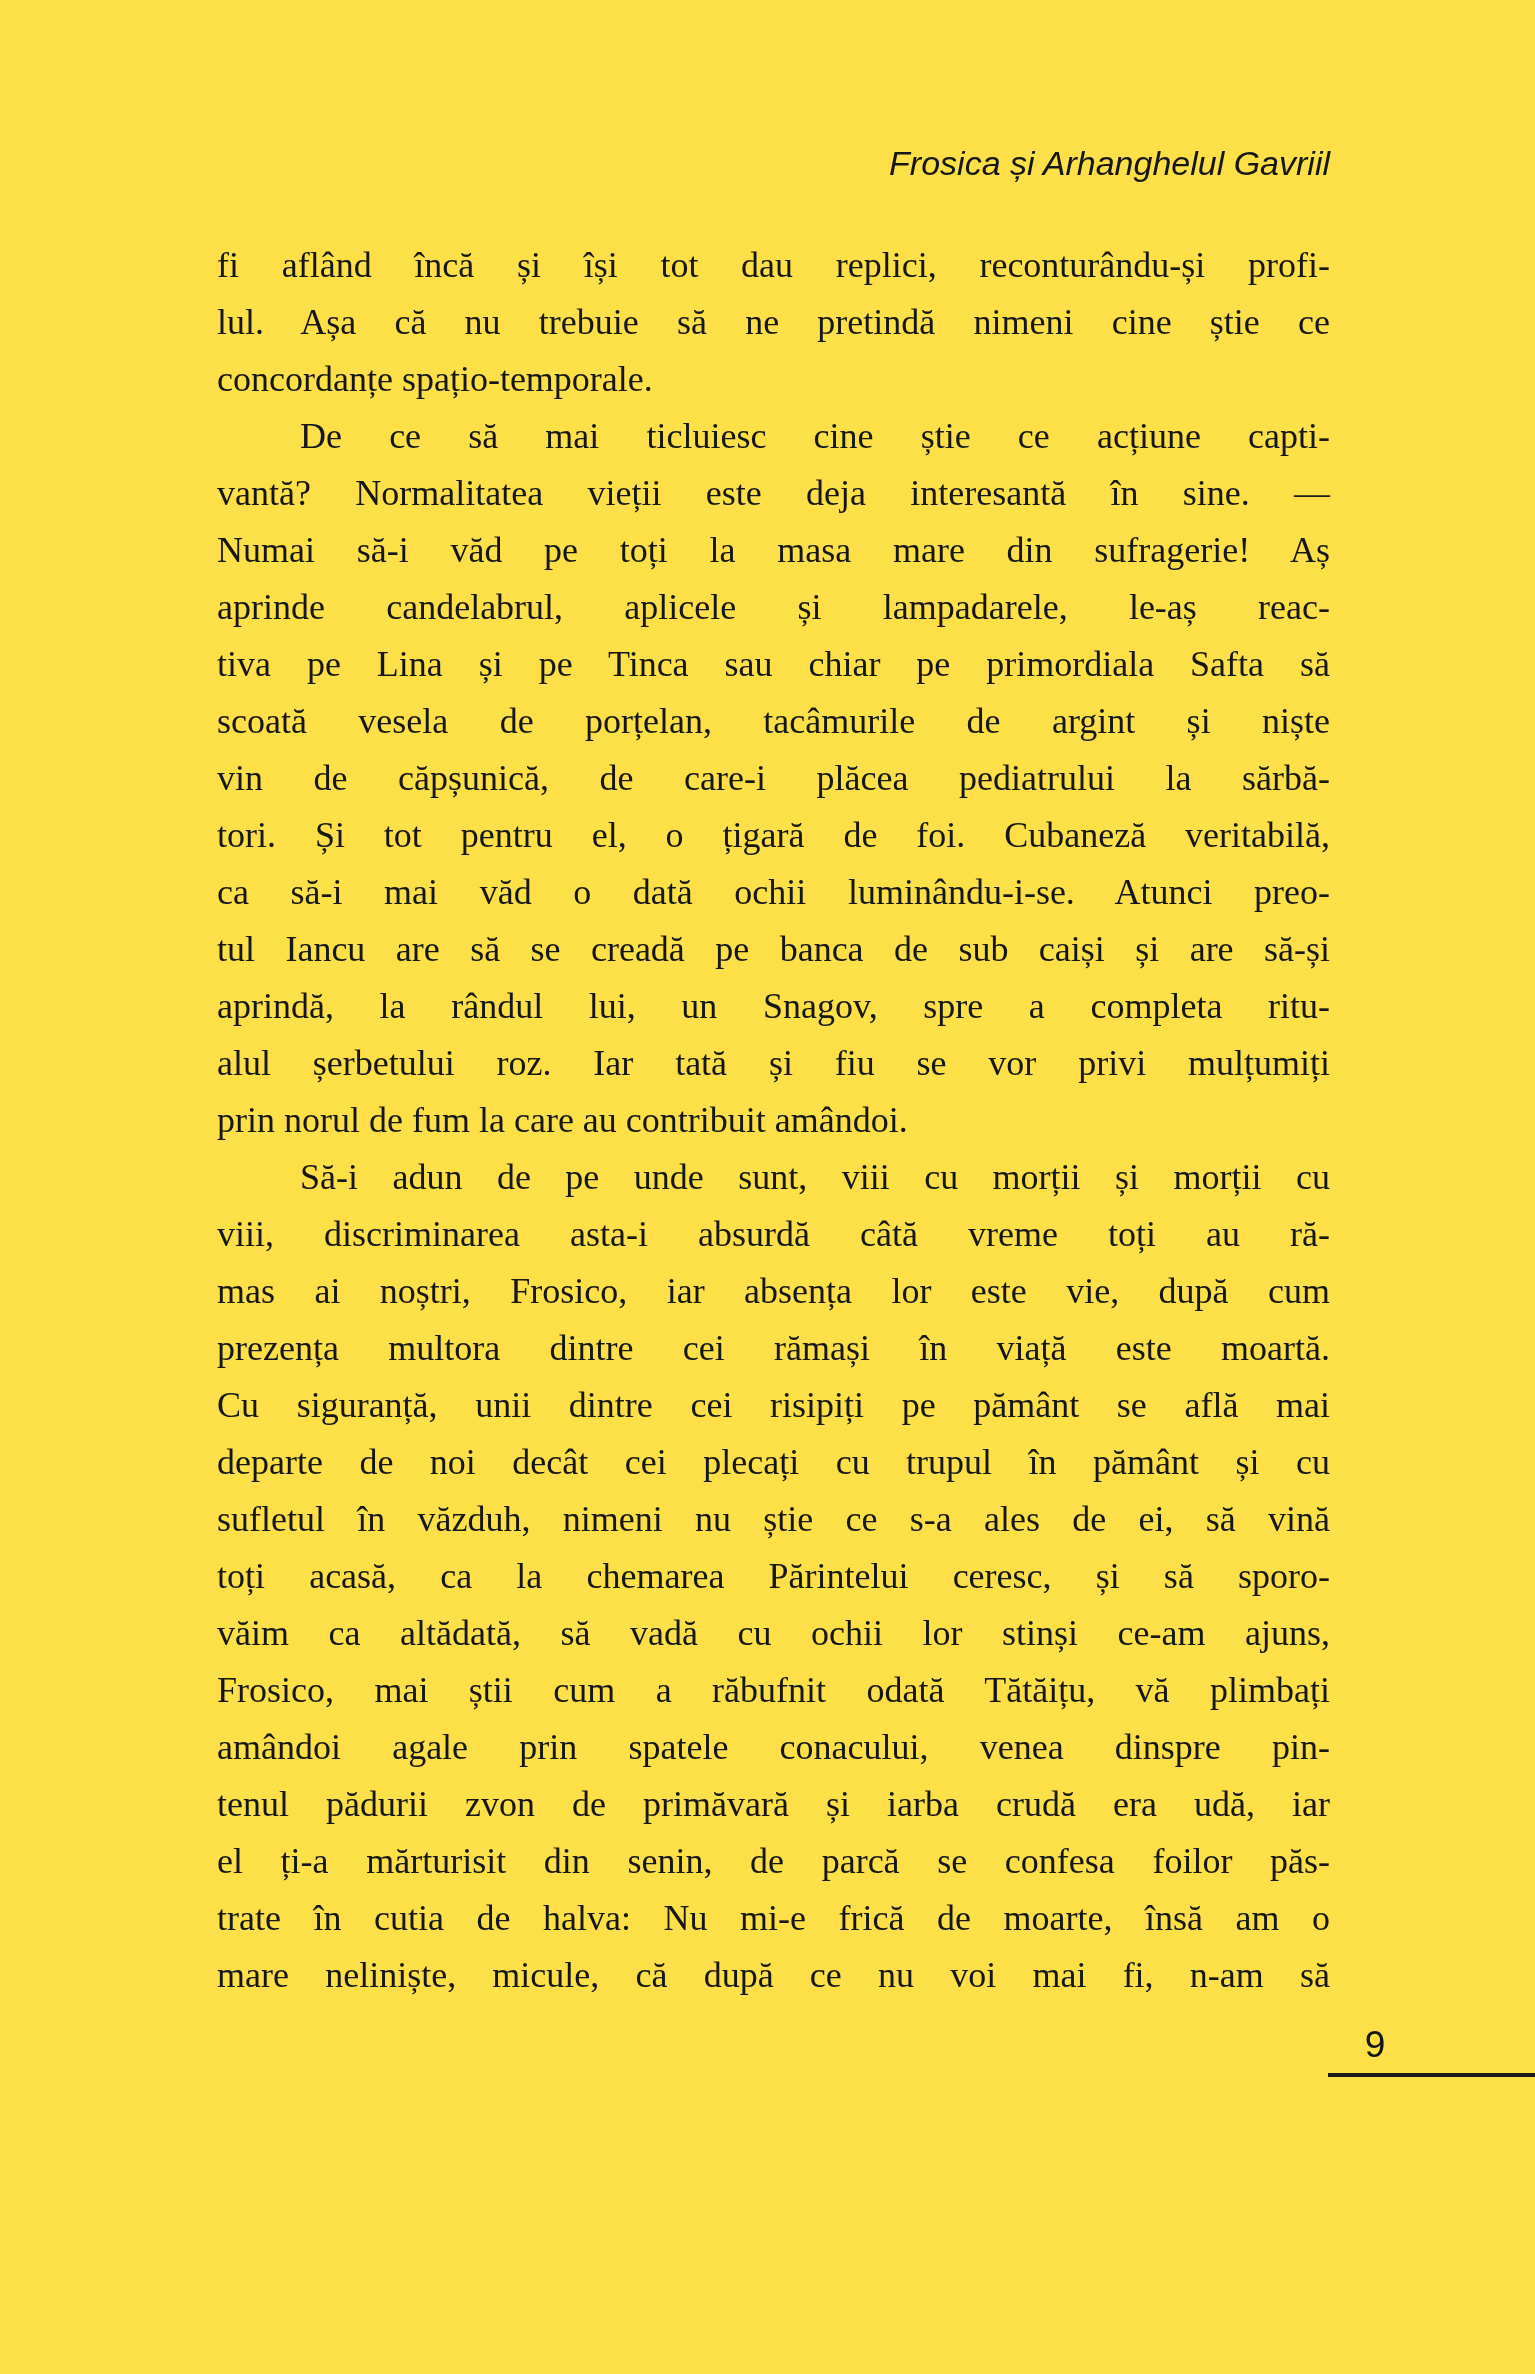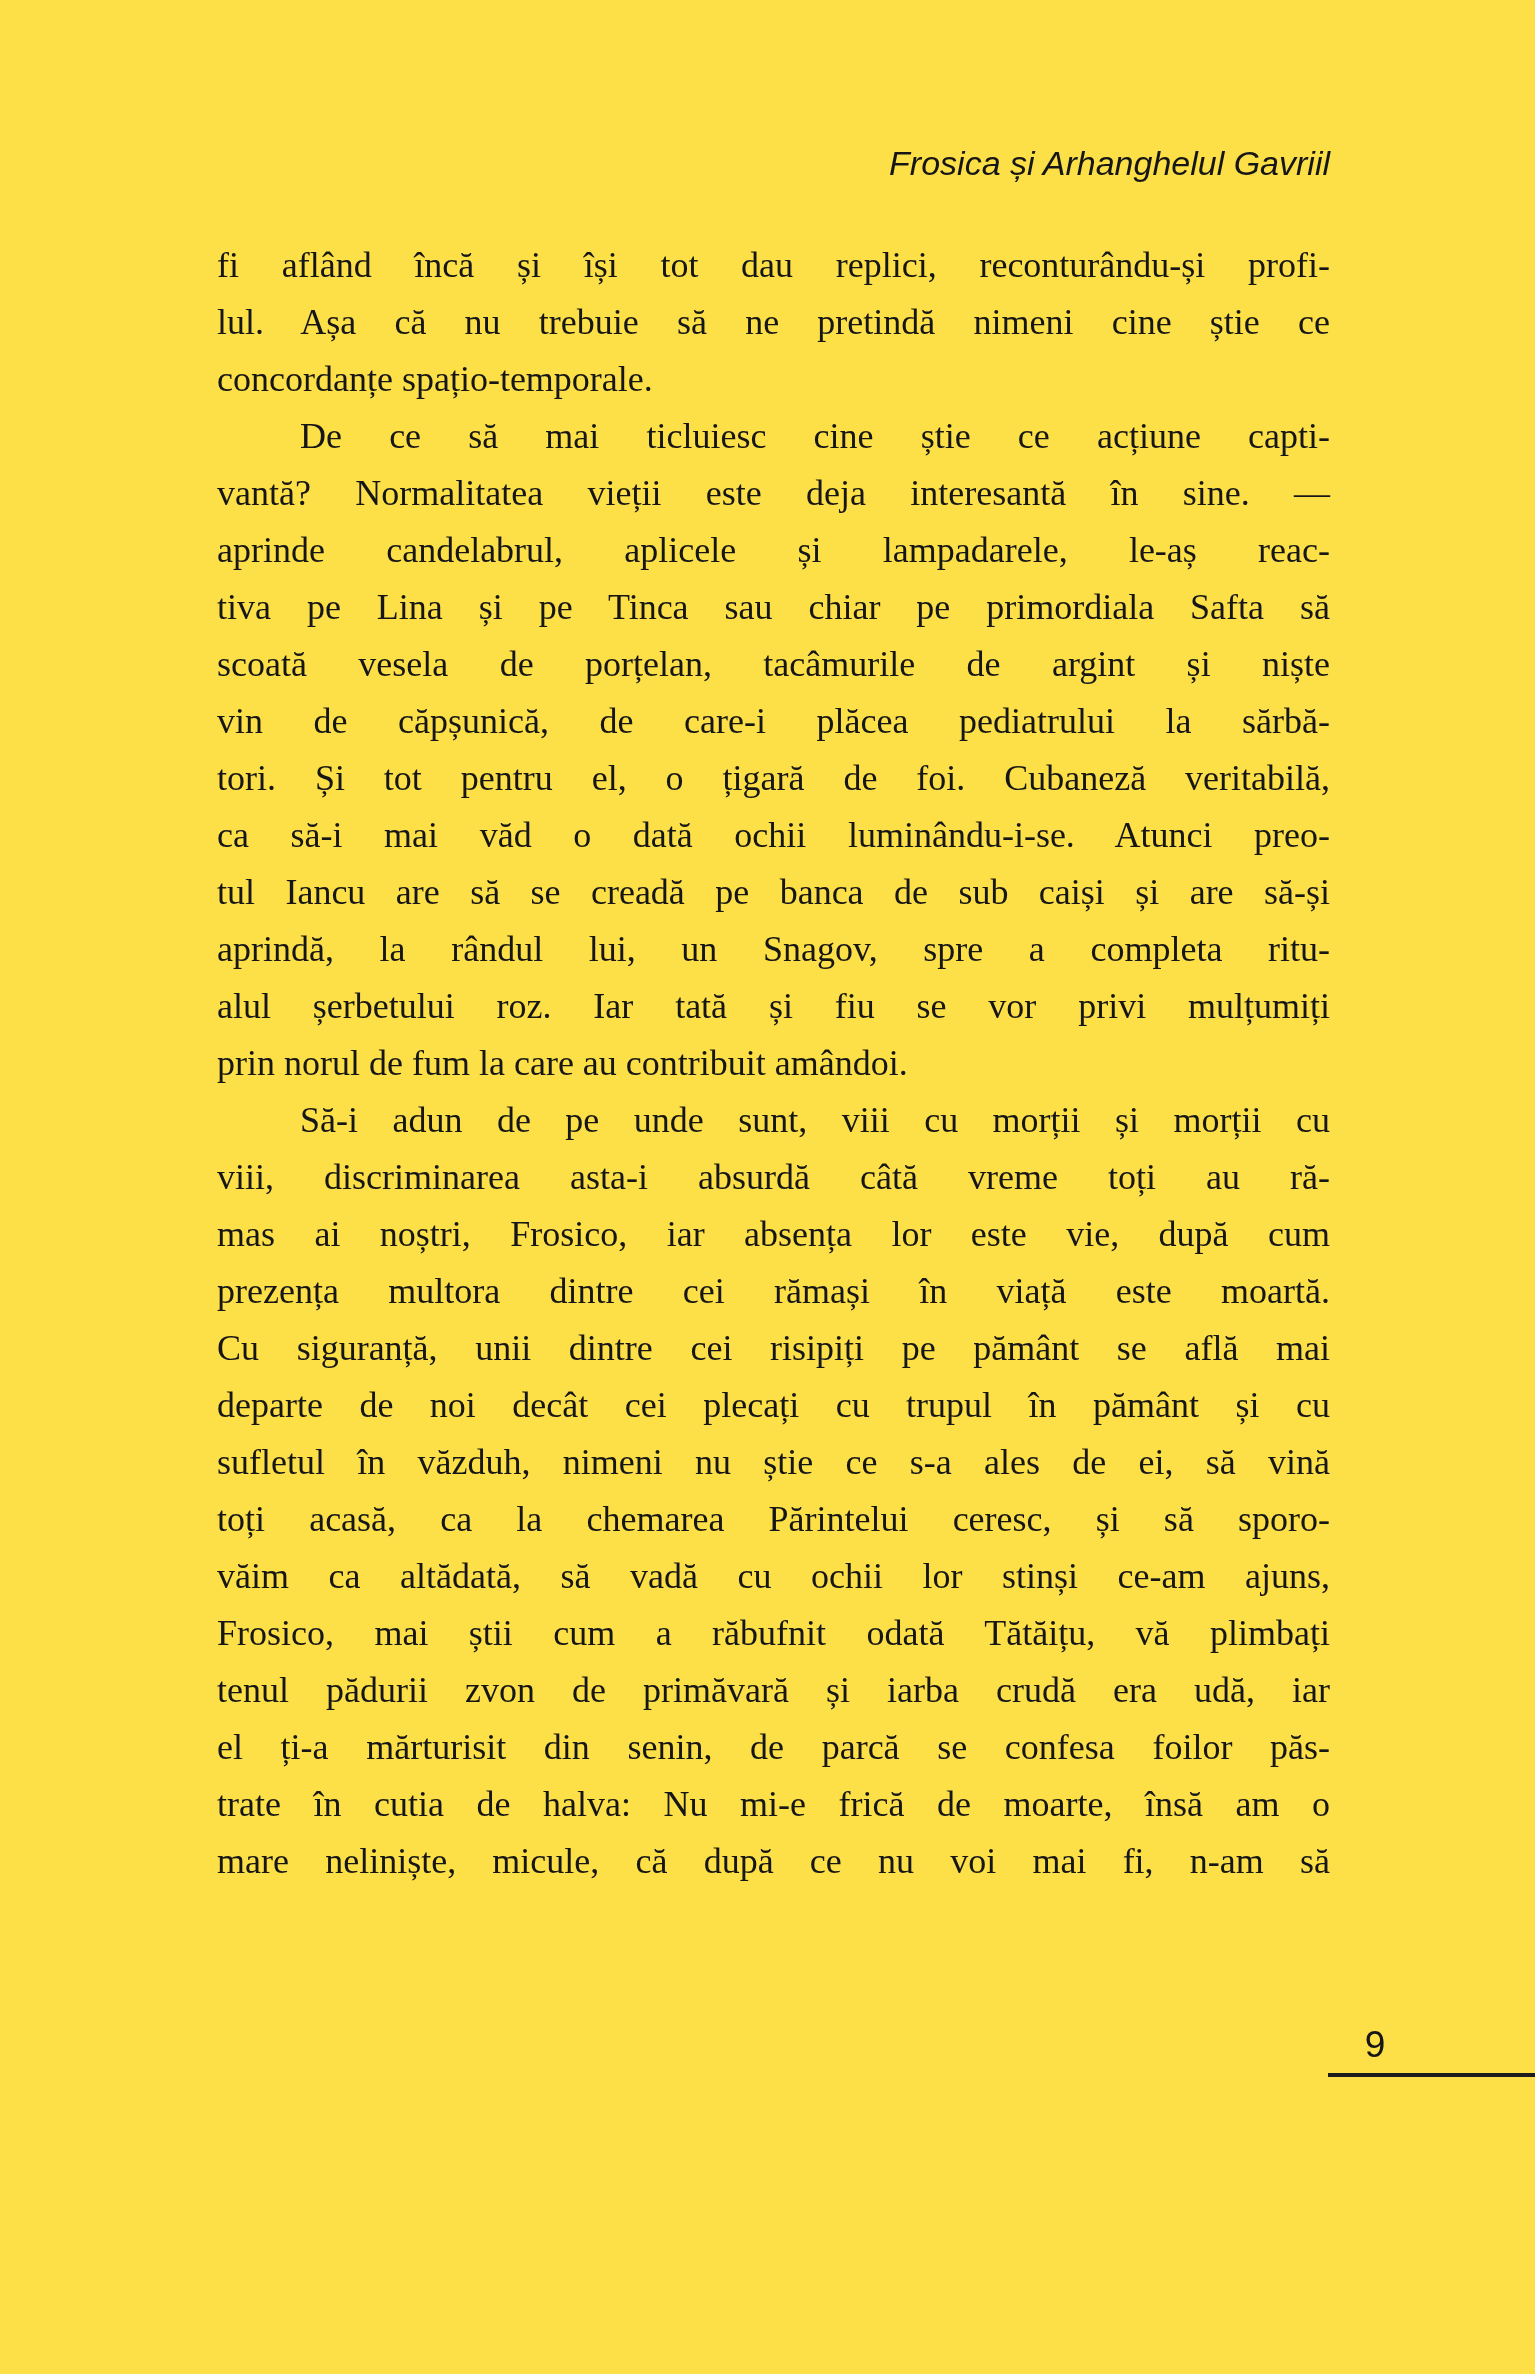--- a/index.html
+++ b/index.html
@@ -75,40 +75,42 @@
 <div class="page">
 
   <div class="running-header">Frosica și Arhanghelul Gavriil</div>
 
   <div class="text-block">
     <div class="line">fi aflând încă și își tot dau replici, reconturându-și profi-</div>
     <div class="line">lul. Așa că nu trebuie să ne pretindă nimeni cine știe ce</div>
     <div class="line pend">concordanțe spațio-temporale.</div>
     <div class="line indent">De ce să mai ticluiesc cine știe ce acțiune capti-</div>
     <div class="line">vantă? Normalitatea vieții este deja interesantă în sine. —</div>
+    <div class="line">Numai să-i văd pe toți la masa mare din sufragerie! Aș</div>
     <div class="line">aprinde candelabrul, aplicele și lampadarele, le-aș reac-</div>
     <div class="line">tiva pe Lina și pe Tinca sau chiar pe primordiala Safta să</div>
     <div class="line">scoată vesela de porțelan, tacâmurile de argint și niște</div>
     <div class="line">vin de căpșunică, de care-i plăcea pediatrului la sărbă-</div>
     <div class="line">tori. Și tot pentru el, o țigară de foi. Cubaneză veritabilă,</div>
     <div class="line">ca să-i mai văd o dată ochii luminându-i-se. Atunci preo-</div>
     <div class="line">tul Iancu are să se creadă pe banca de sub caiși și are să-și</div>
     <div class="line">aprindă, la rândul lui, un Snagov, spre a completa ritu-</div>
     <div class="line">alul șerbetului roz. Iar tată și fiu se vor privi mulțumiți</div>
     <div class="line pend">prin norul de fum la care au contribuit amândoi.</div>
     <div class="line indent">Să-i adun de pe unde sunt, viii cu morții și morții cu</div>
     <div class="line">viii, discriminarea asta-i absurdă câtă vreme toți au ră-</div>
     <div class="line">mas ai noștri, Frosico, iar absența lor este vie, după cum</div>
     <div class="line">prezența multora dintre cei rămași în viață este moartă.</div>
     <div class="line">Cu siguranță, unii dintre cei risipiți pe pământ se află mai</div>
     <div class="line">departe de noi decât cei plecați cu trupul în pământ și cu</div>
     <div class="line">sufletul în văzduh, nimeni nu știe ce s-a ales de ei, să vină</div>
     <div class="line">toți acasă, ca la chemarea Părintelui ceresc, și să sporo-</div>
     <div class="line">văim ca altădată, să vadă cu ochii lor stinși ce-am ajuns,</div>
     <div class="line">Frosico, mai știi cum a răbufnit odată Tătăițu, vă plimbați</div>
+    <div class="line">amândoi agale prin spatele conacului, venea dinspre pin-</div>
     <div class="line">tenul pădurii zvon de primăvară și iarba crudă era udă, iar</div>
     <div class="line">el ți-a mărturisit din senin, de parcă se confesa foilor păs-</div>
     <div class="line">trate în cutia de halva: Nu mi-e frică de moarte, însă am o</div>
     <div class="line">mare neliniște, micule, că după ce nu voi mai fi, n-am să</div>
   </div>
 
   <div class="page-number">9</div>
 
   <div class="footer-rule"></div>
 

